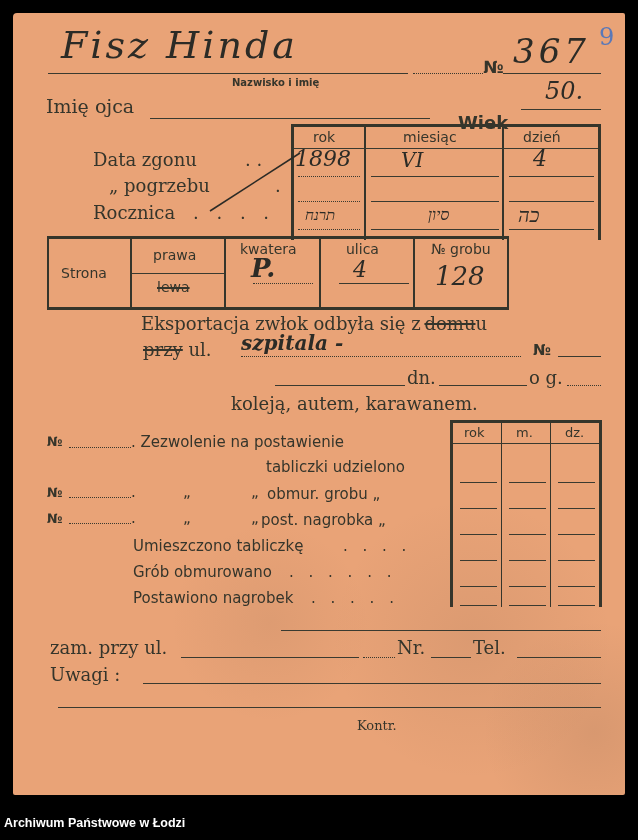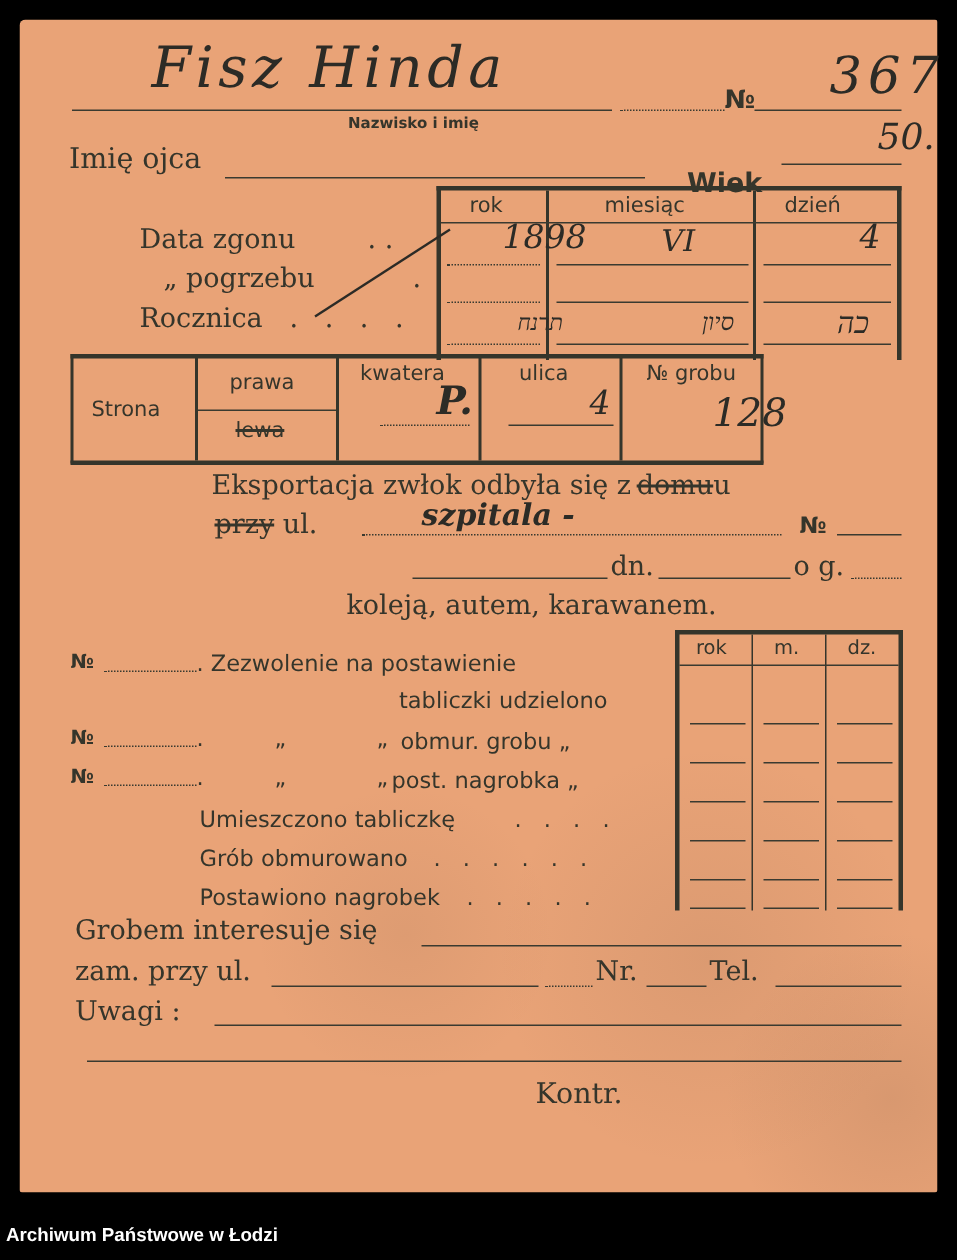--- a/index.html
+++ b/index.html
@@ -6,21 +6,21 @@
   body { width:638px; height:840px; background:#000; position:relative; overflow:hidden;
          font-family:"DejaVu Serif", serif; color:#35352b; }
   .card { position:absolute; left:13px; top:13px; width:612px; height:782px;
           background:#e9a377; border-radius:4px 2px 2px 2px;
           background-image: radial-gradient(circle at 75% 80%, rgba(120,90,70,0.12), transparent 18%),
                             radial-gradient(circle at 42% 78%, rgba(120,90,70,0.10), transparent 14%),
                             radial-gradient(circle at 95% 92%, rgba(120,90,70,0.15), transparent 12%); }
   .abs { position:absolute; white-space:nowrap; }
   .print { font-family:"DejaVu Sans", sans-serif; color:#35352b; }
   .serifprint { font-family:"DejaVu Serif", serif; color:#35352b; }
-  .hand { font-family:"DejaVu Serif", serif; font-style:italic; color:#2c2b26;margin-left:40px; }
+  .hand { font-family:"DejaVu Serif", serif; font-style:italic; color:#2c2b26; }
   .line { position:absolute; height:0; border-top:1.5px solid #3a3a30; }
   .dotline { position:absolute; height:0; border-top:1.5px dotted #3a3a30; }
   .thick { position:absolute; background:#35352b; }
   .strike { text-decoration:line-through; text-decoration-thickness:2px; }
   .footer { position:absolute; left:4px; top:816px; color:#fff; font-family:"Liberation Sans", sans-serif;
             font-weight:bold; font-size:12.5px; }
   .blue { color:#5a78b8; }
 </style>
 </head>
 <body>
@@ -171,29 +171,28 @@
   <div class="abs print" style="left:238px; top:496px; font-size:15px;">„</div>
   <div class="abs print" style="left:248px; top:498px; font-size:15px;">post. nagrobka „</div>
 
   <div class="abs print" style="left:120px; top:524px; font-size:15px;">Umieszczono tabliczkę</div>
   <div class="abs print" style="left:330px; top:524px; font-size:15px; letter-spacing:5px;">. . . .</div>
   <div class="abs print" style="left:120px; top:550px; font-size:15px;">Grób obmurowano</div>
   <div class="abs print" style="left:276px; top:550px; font-size:15px; letter-spacing:5px;">. . . . . .</div>
   <div class="abs print" style="left:120px; top:576px; font-size:15px;">Postawiono nagrobek</div>
   <div class="abs print" style="left:298px; top:576px; font-size:15px; letter-spacing:5px;">. . . . .</div>
 
-  <div class="abs serifprint" style="left:37px; top:597px; font-size:18px;">Grobem interesuje się</div>
   <div class="line" style="left:268px; top:617px; width:320px;"></div>
   <div class="abs serifprint" style="left:37px; top:624px; font-size:18px;">zam. przy ul.</div>
   <div class="line" style="left:168px; top:644px; width:178px;"></div>
   <div class="dotline" style="left:350px; top:644px; width:32px;"></div>
   <div class="abs serifprint" style="left:384px; top:624px; font-size:18px;">Nr.</div>
   <div class="line" style="left:418px; top:644px; width:40px;"></div>
   <div class="abs serifprint" style="left:460px; top:624px; font-size:18px;">Tel.</div>
   <div class="line" style="left:504px; top:644px; width:84px;"></div>
   <div class="abs serifprint" style="left:37px; top:651px; font-size:18px;">Uwagi :</div>
   <div class="line" style="left:130px; top:670px; width:458px;"></div>
   <div class="line" style="left:45px; top:694px; width:543px;"></div>
-  <div class="abs serifprint" style="left:344px; top:705px; font-size:19px;text-align:right;">Kontr.</div>
+  <div class="abs serifprint" style="left:344px; top:705px; font-size:13px;text-align:right;">Kontr.</div>
 
 </div>
 
 <div class="footer">Archiwum Państwowe w Łodzi</div>
 
 </body></html>

